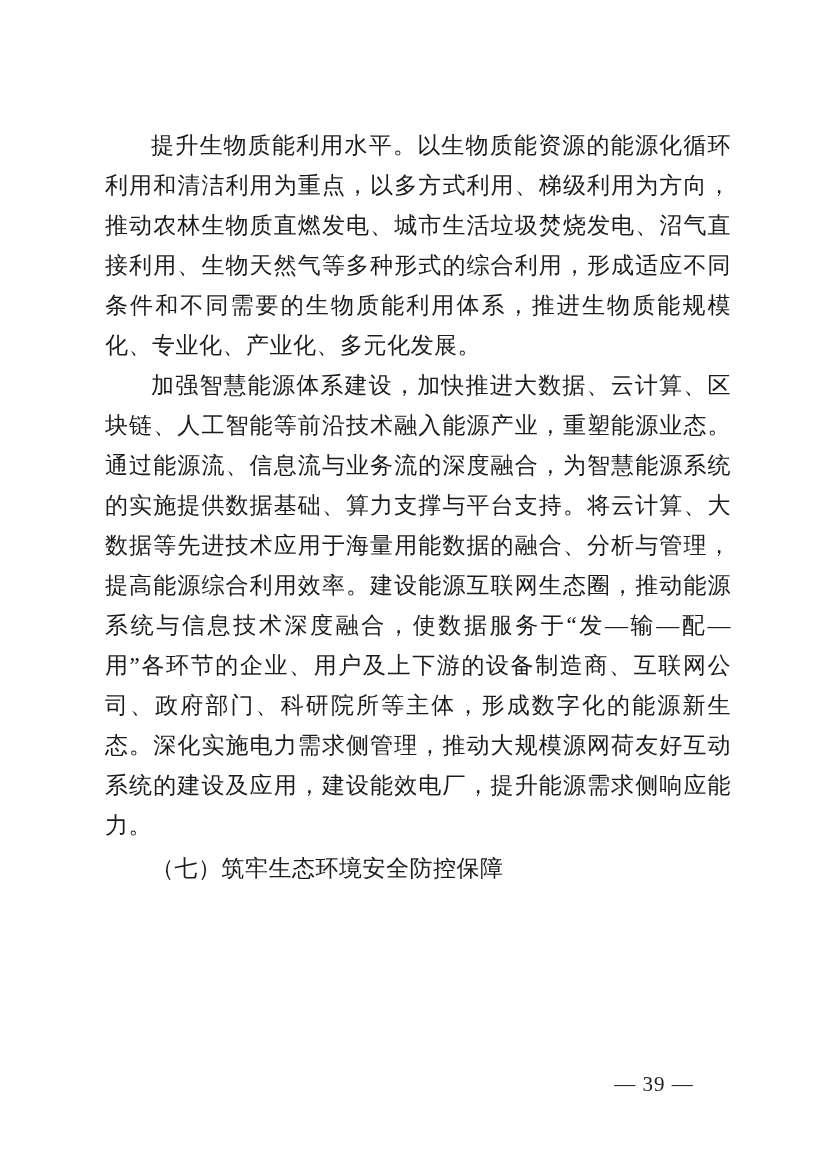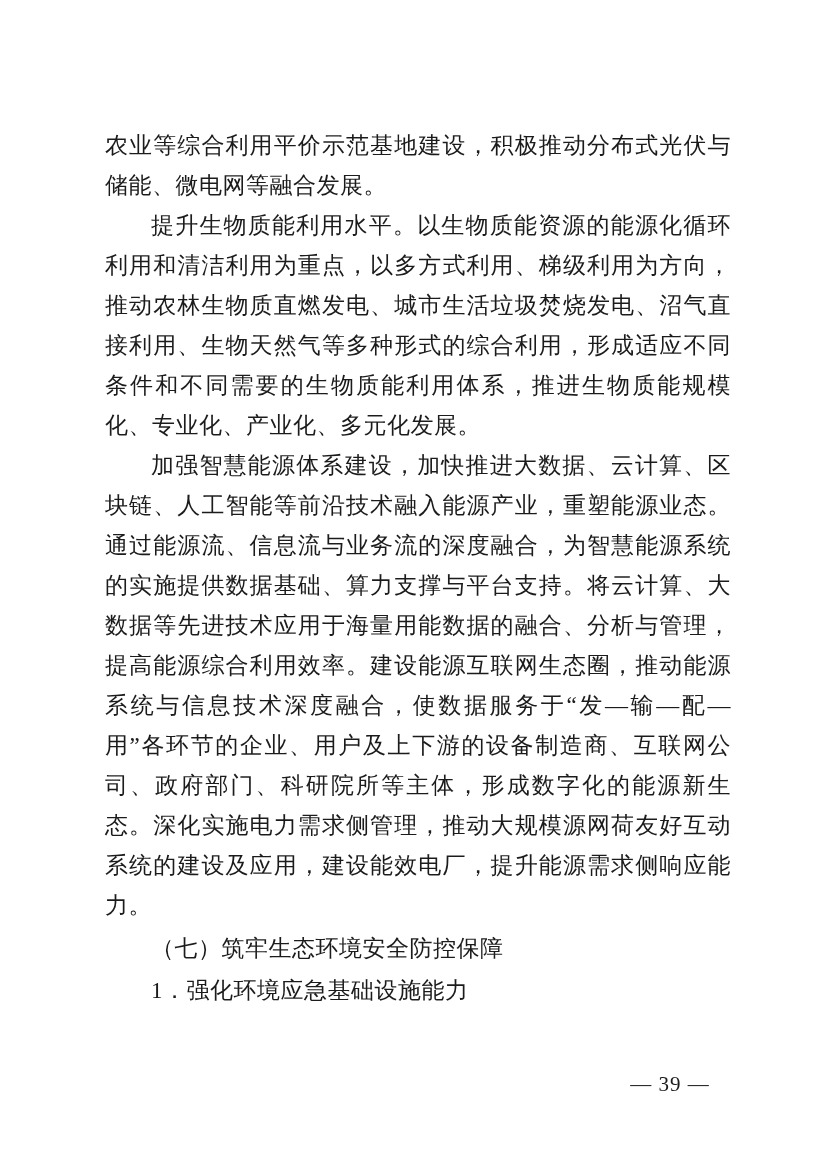--- a/index.html
+++ b/index.html
@@ -36,34 +36,32 @@
   p.body-para { text-indent: 2em; }
   p.heading-numbered { text-indent: 2em; margin-top: 2px; }
   p.heading-section {
     text-indent: 2em;
     font-weight: normal;
     margin-top: 3px;
   }
   .page-number {
     position: absolute;
     top: 1071px;
-    left: 622px;
+    left: 606px;
     width: 96px;
     font-size: 21px;
     line-height: 26px;
     text-align: center;
     letter-spacing: 1px;
     white-space: nowrap;
   }
 </style>
 </head>
 <body>
 
 <div class="page">
   <div class="content">
-    <p class="continuation">农业等综合利用平价示范基地建设，积极推动分布式光伏与储能、微电网等融合发展。</p>
     <p class="body-para">提升生物质能利用水平。以生物质能资源的能源化循环利用和清洁利用为重点，以多方式利用、梯级利用为方向，推动农林生物质直燃发电、城市生活垃圾焚烧发电、沼气直接利用、生物天然气等多种形式的综合利用，形成适应不同条件和不同需要的生物质能利用体系，推进生物质能规模化、专业化、产业化、多元化发展。</p>
     <p class="body-para">加强智慧能源体系建设，加快推进大数据、云计算、区块链、人工智能等前沿技术融入能源产业，重塑能源业态。通过能源流、信息流与业务流的深度融合，为智慧能源系统的实施提供数据基础、算力支撑与平台支持。将云计算、大数据等先进技术应用于海量用能数据的融合、分析与管理，提高能源综合利用效率。建设能源互联网生态圈，推动能源系统与信息技术深度融合，使数据服务于“发—输—配—用”各环节的企业、用户及上下游的设备制造商、互联网公司、政府部门、科研院所等主体，形成数字化的能源新生态。深化实施电力需求侧管理，推动大规模源网荷友好互动系统的建设及应用，建设能效电厂，提升能源需求侧响应能力。</p>
     <p class="heading-section">（七）筑牢生态环境安全防控保障</p>
-    <p class="heading-numbered">1．强化环境应急基础设施能力</p>
   </div>
   <div class="page-number">— 39 —</div>
 </div>
 
 </body></html>

